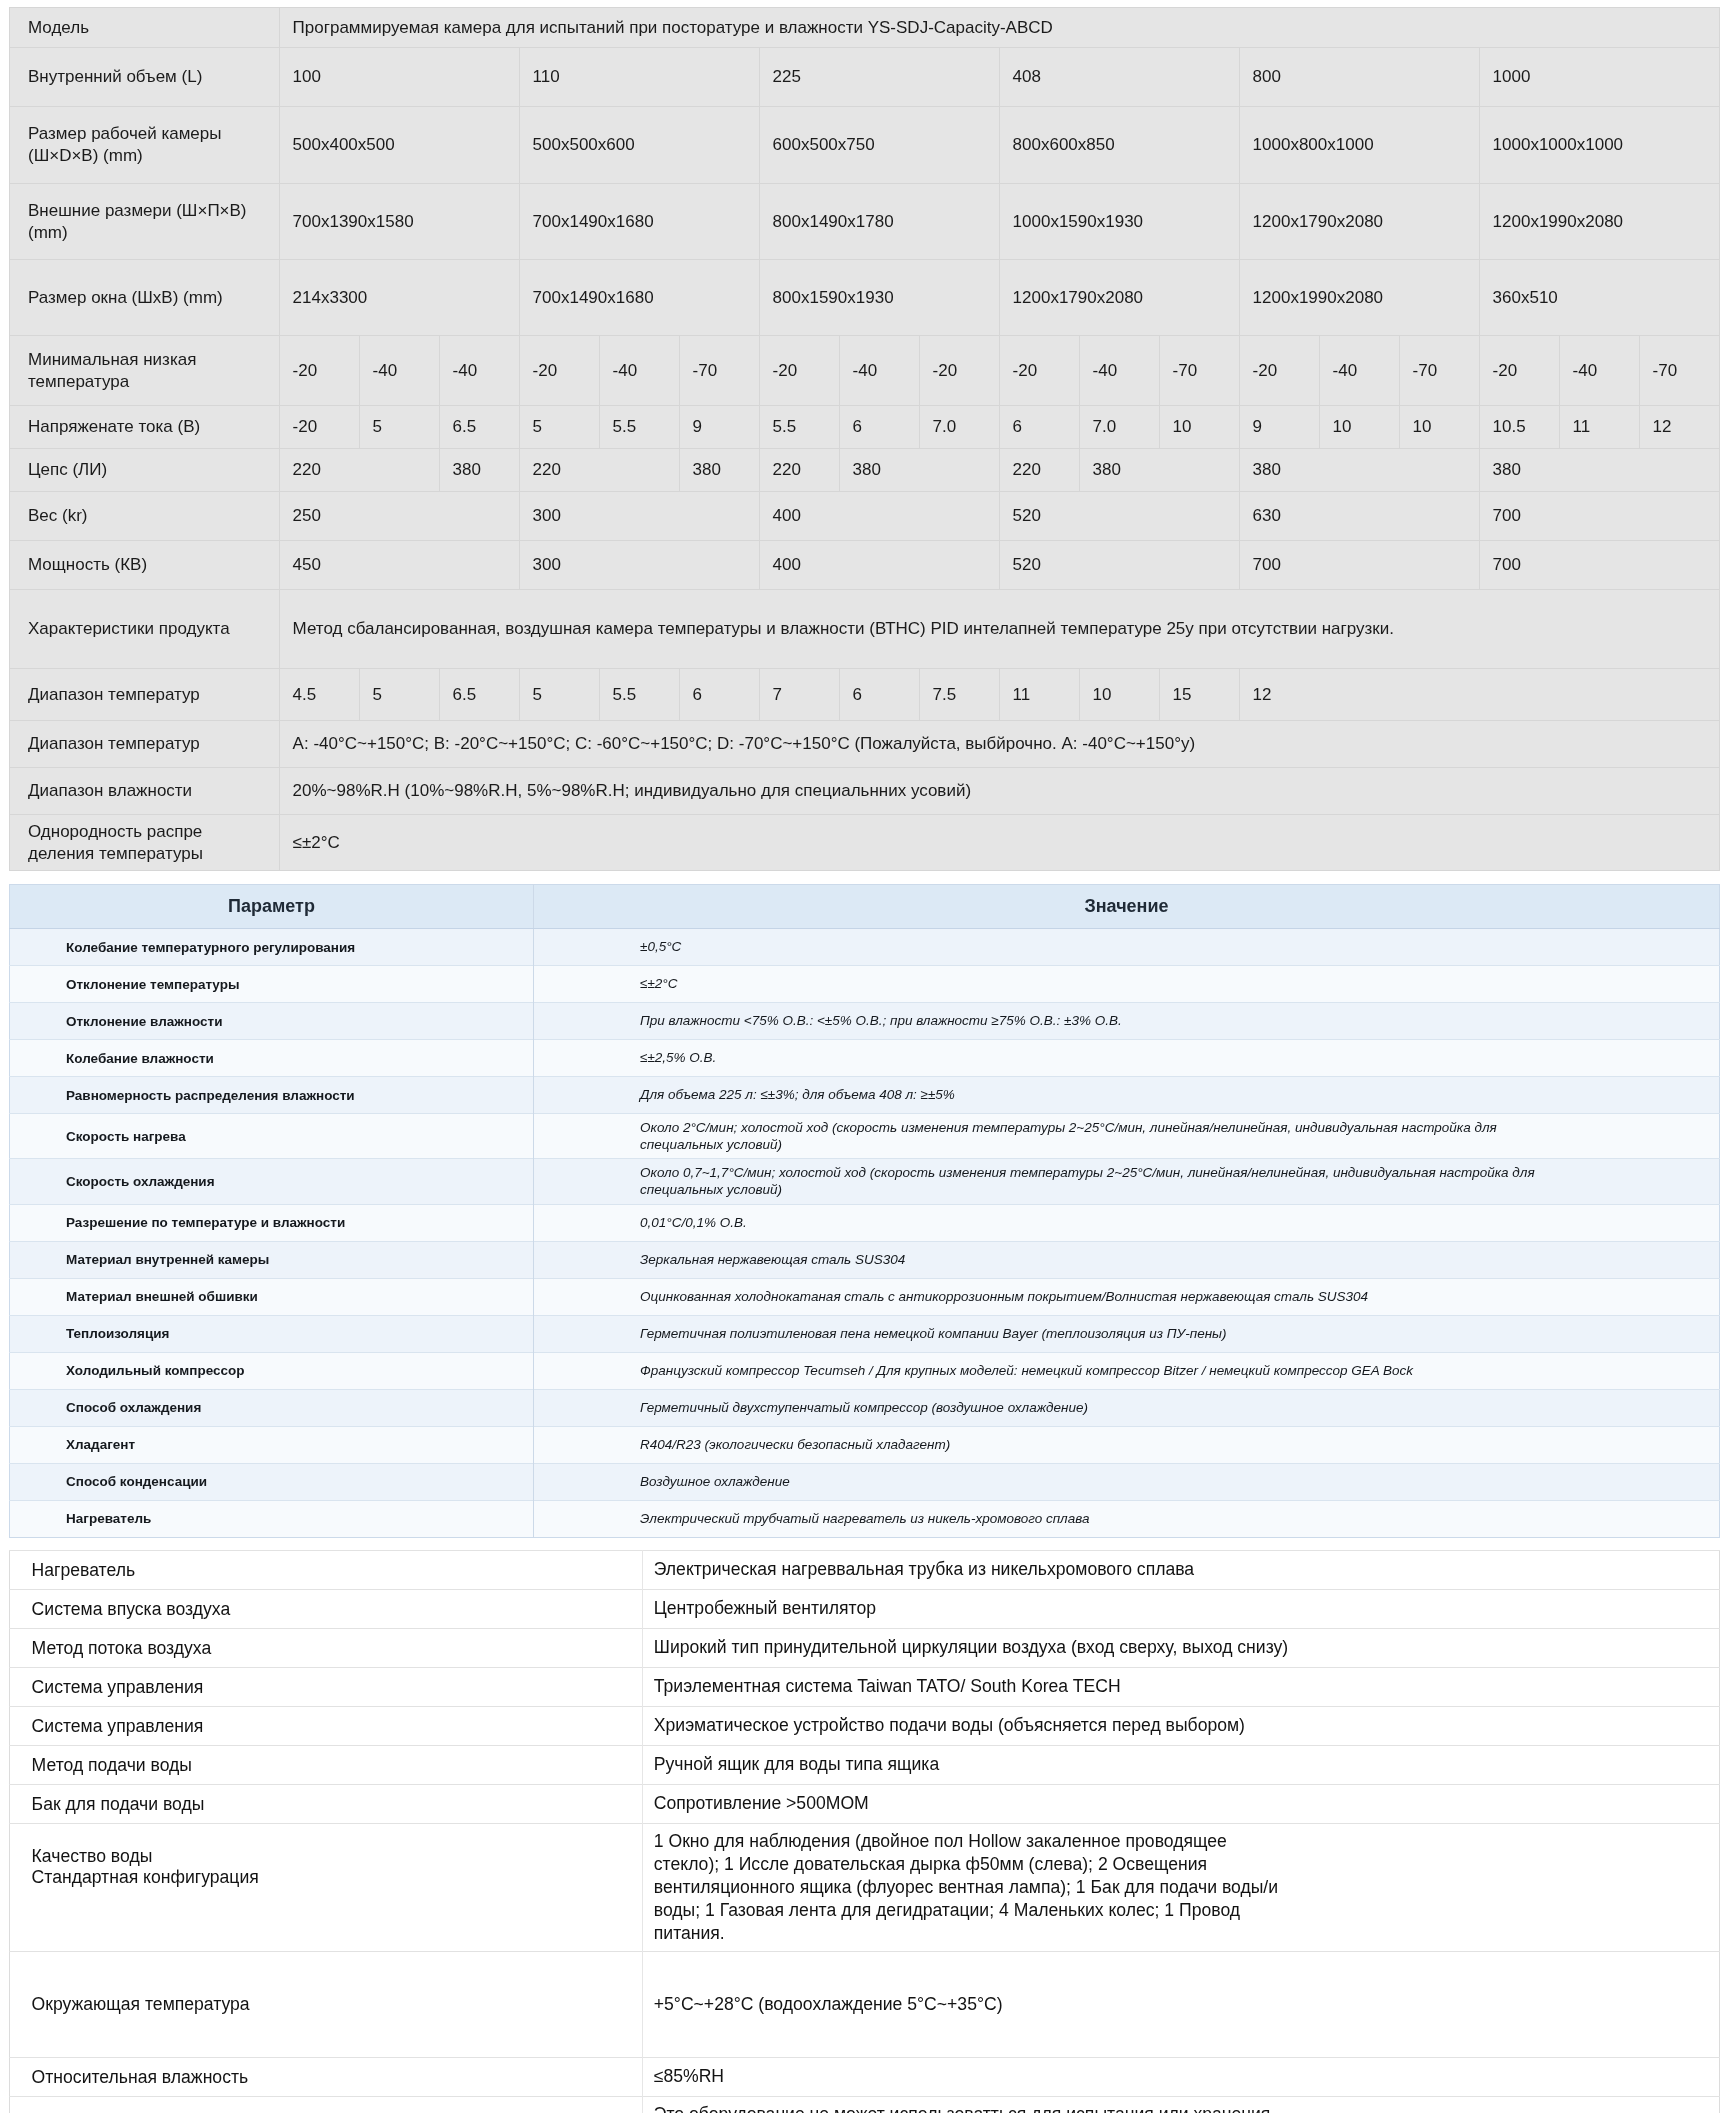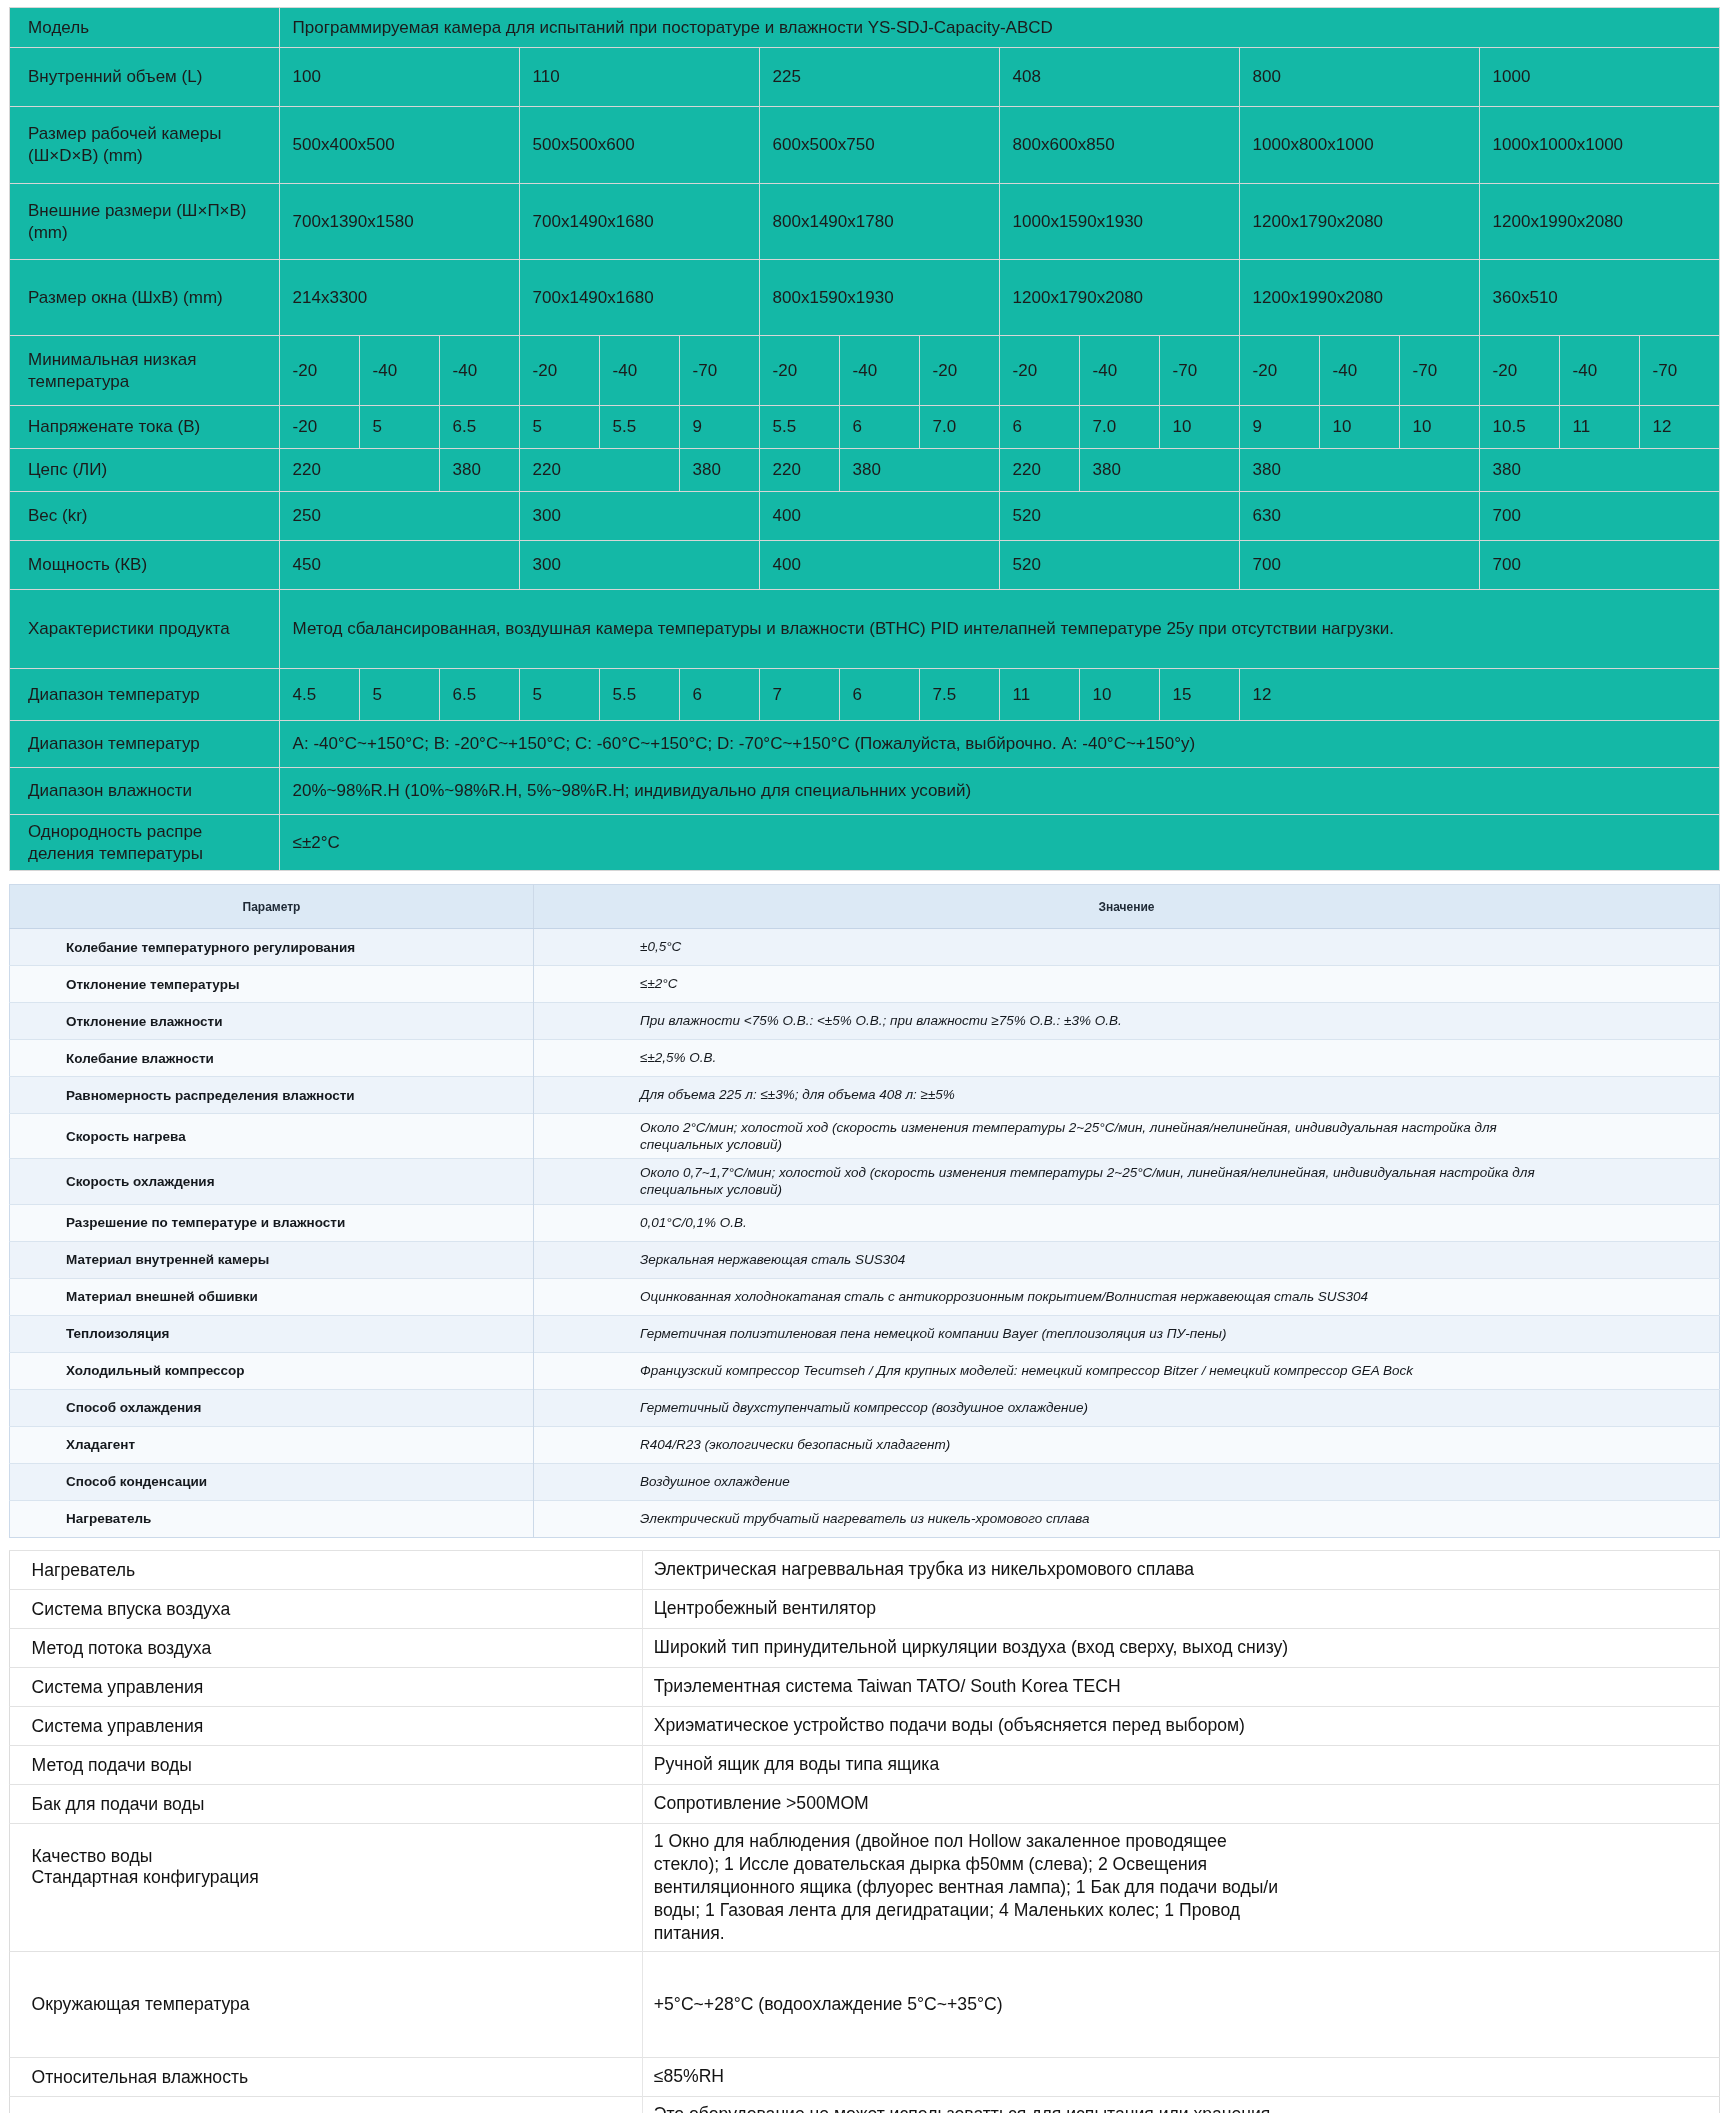--- a/index.html
+++ b/index.html
@@ -3,21 +3,21 @@
 <meta charset="utf-8">
 <style>
   html,body{margin:0;padding:0;}
   body{
     width:1728px;height:2113px;position:relative;background:#ffffff;
     font-family:"Liberation Sans", sans-serif;color:#1b1b1b;
   }
   
   .t1{
     position:absolute;left:9px;top:7.2px;width:1710px;
-    border-collapse:collapse;table-layout:fixed;background:#14b8a6;
+    border-collapse:collapse;table-layout:fixed;background:#e5e5e5;
   }
   .t1 th,.t1 td{
     border:0.9px solid #d6d6d6;font-weight:400;text-align:left;vertical-align:middle;
     font-size:17px;line-height:1.3;color:#1b1b1b;padding:4.5px 9px 4.5px 12.6px;
     overflow:hidden;
   }
   .t1 th{padding-left:18px;}
   .t1 tr:nth-child(1){height:40px}
   .t1 tr:nth-child(2){height:59px}
   .t1 tr:nth-child(3){height:77px}
@@ -34,21 +34,21 @@
   .t1 tr:nth-child(14){height:47px}
   .t1 tr:nth-child(15){height:56px}
   
   .t2{
     position:absolute;left:9px;top:884px;width:1710px;
     border-collapse:collapse;table-layout:fixed;font-size:13.5px;
     border:0.9px solid #ccdaea;color:#15191e;
   }
   .t2 thead th{
     background:#dce9f5;font-weight:700;text-align:center;height:41px;
-    font-size:12px;color:#1f2a36;border-bottom:0.9px solid #c4d4e6;
+    font-size:18px;color:#1f2a36;border-bottom:0.9px solid #c4d4e6;
   }
   .t2 tbody tr{height:37px;border-top:0.9px solid #d9e4ef;}
   .t2 tbody tr:nth-child(odd){background:#edf3fa;}
   .t2 tbody tr:nth-child(even){background:#f7fafd;}
   .t2 th:first-child,.t2 td:first-child{border-right:0.9px solid #ccd9e8;}
   .t2 tbody th{font-weight:700;text-align:left;padding-left:56px;vertical-align:middle;}
   .t2 tbody td{padding-left:106px;font-weight:400;vertical-align:middle;font-style:italic;}
   .t2 .val-inner{max-width:909px;line-height:1.3;padding:3.6px 0;}
   
   .t3{

